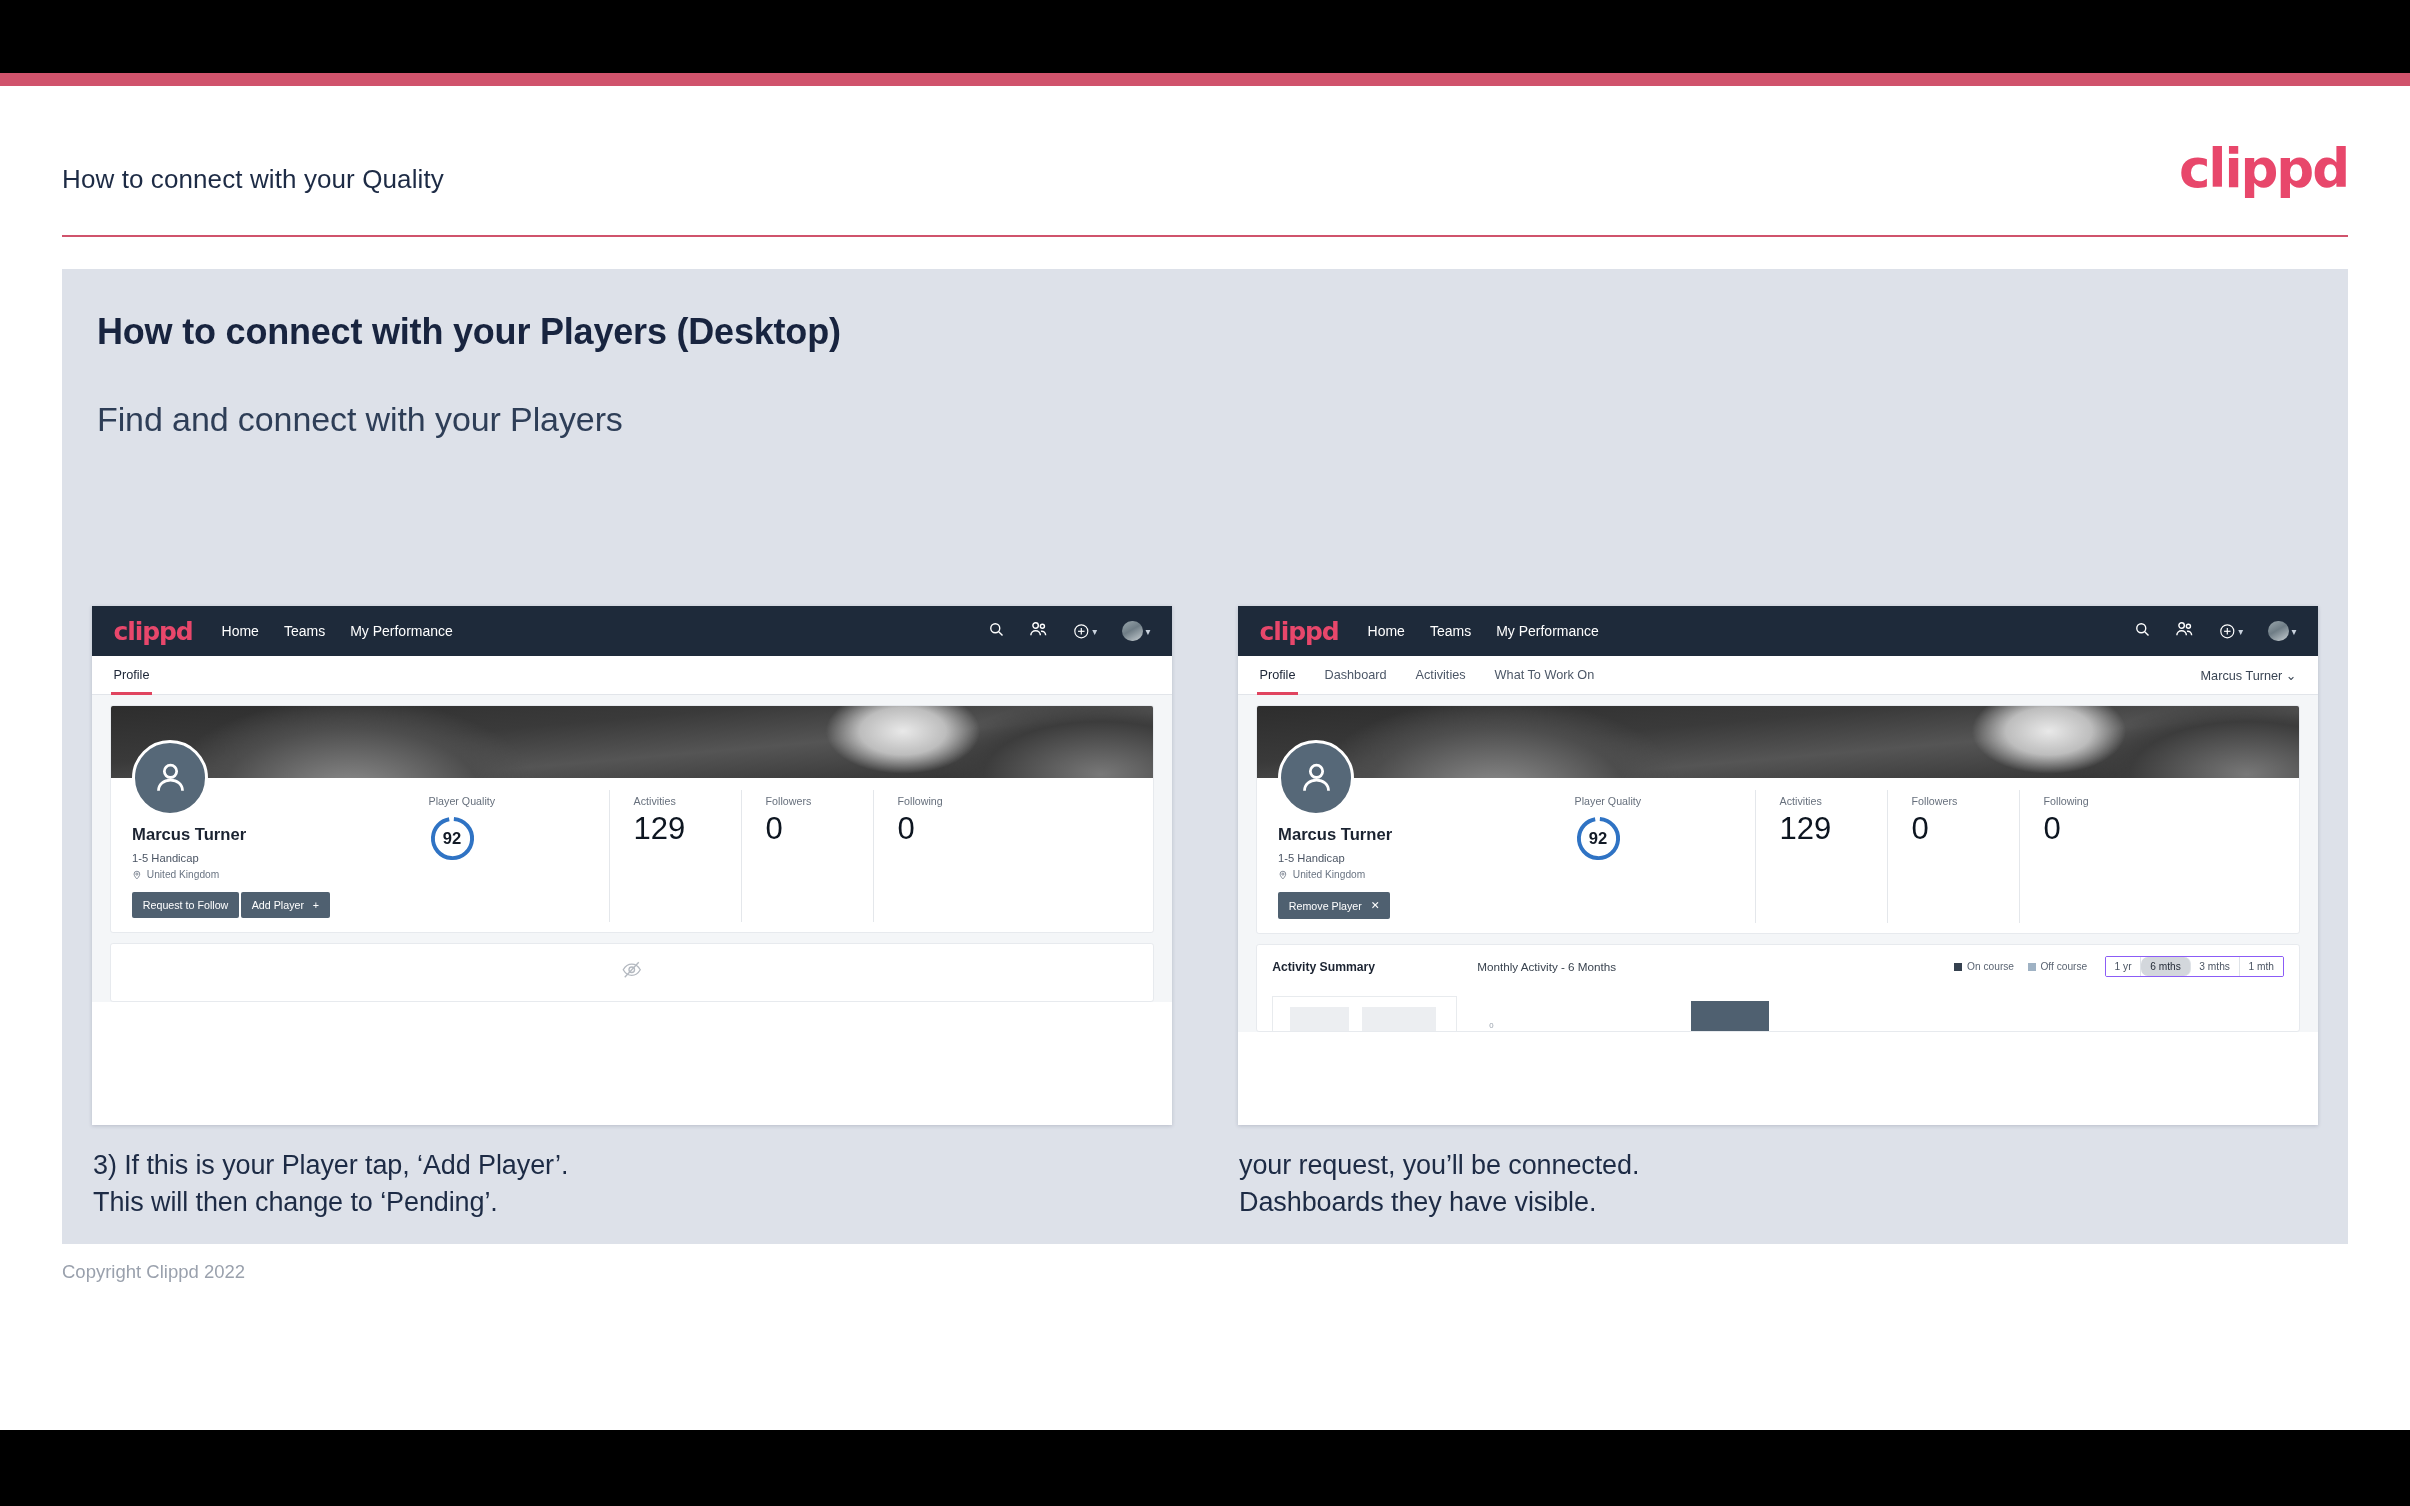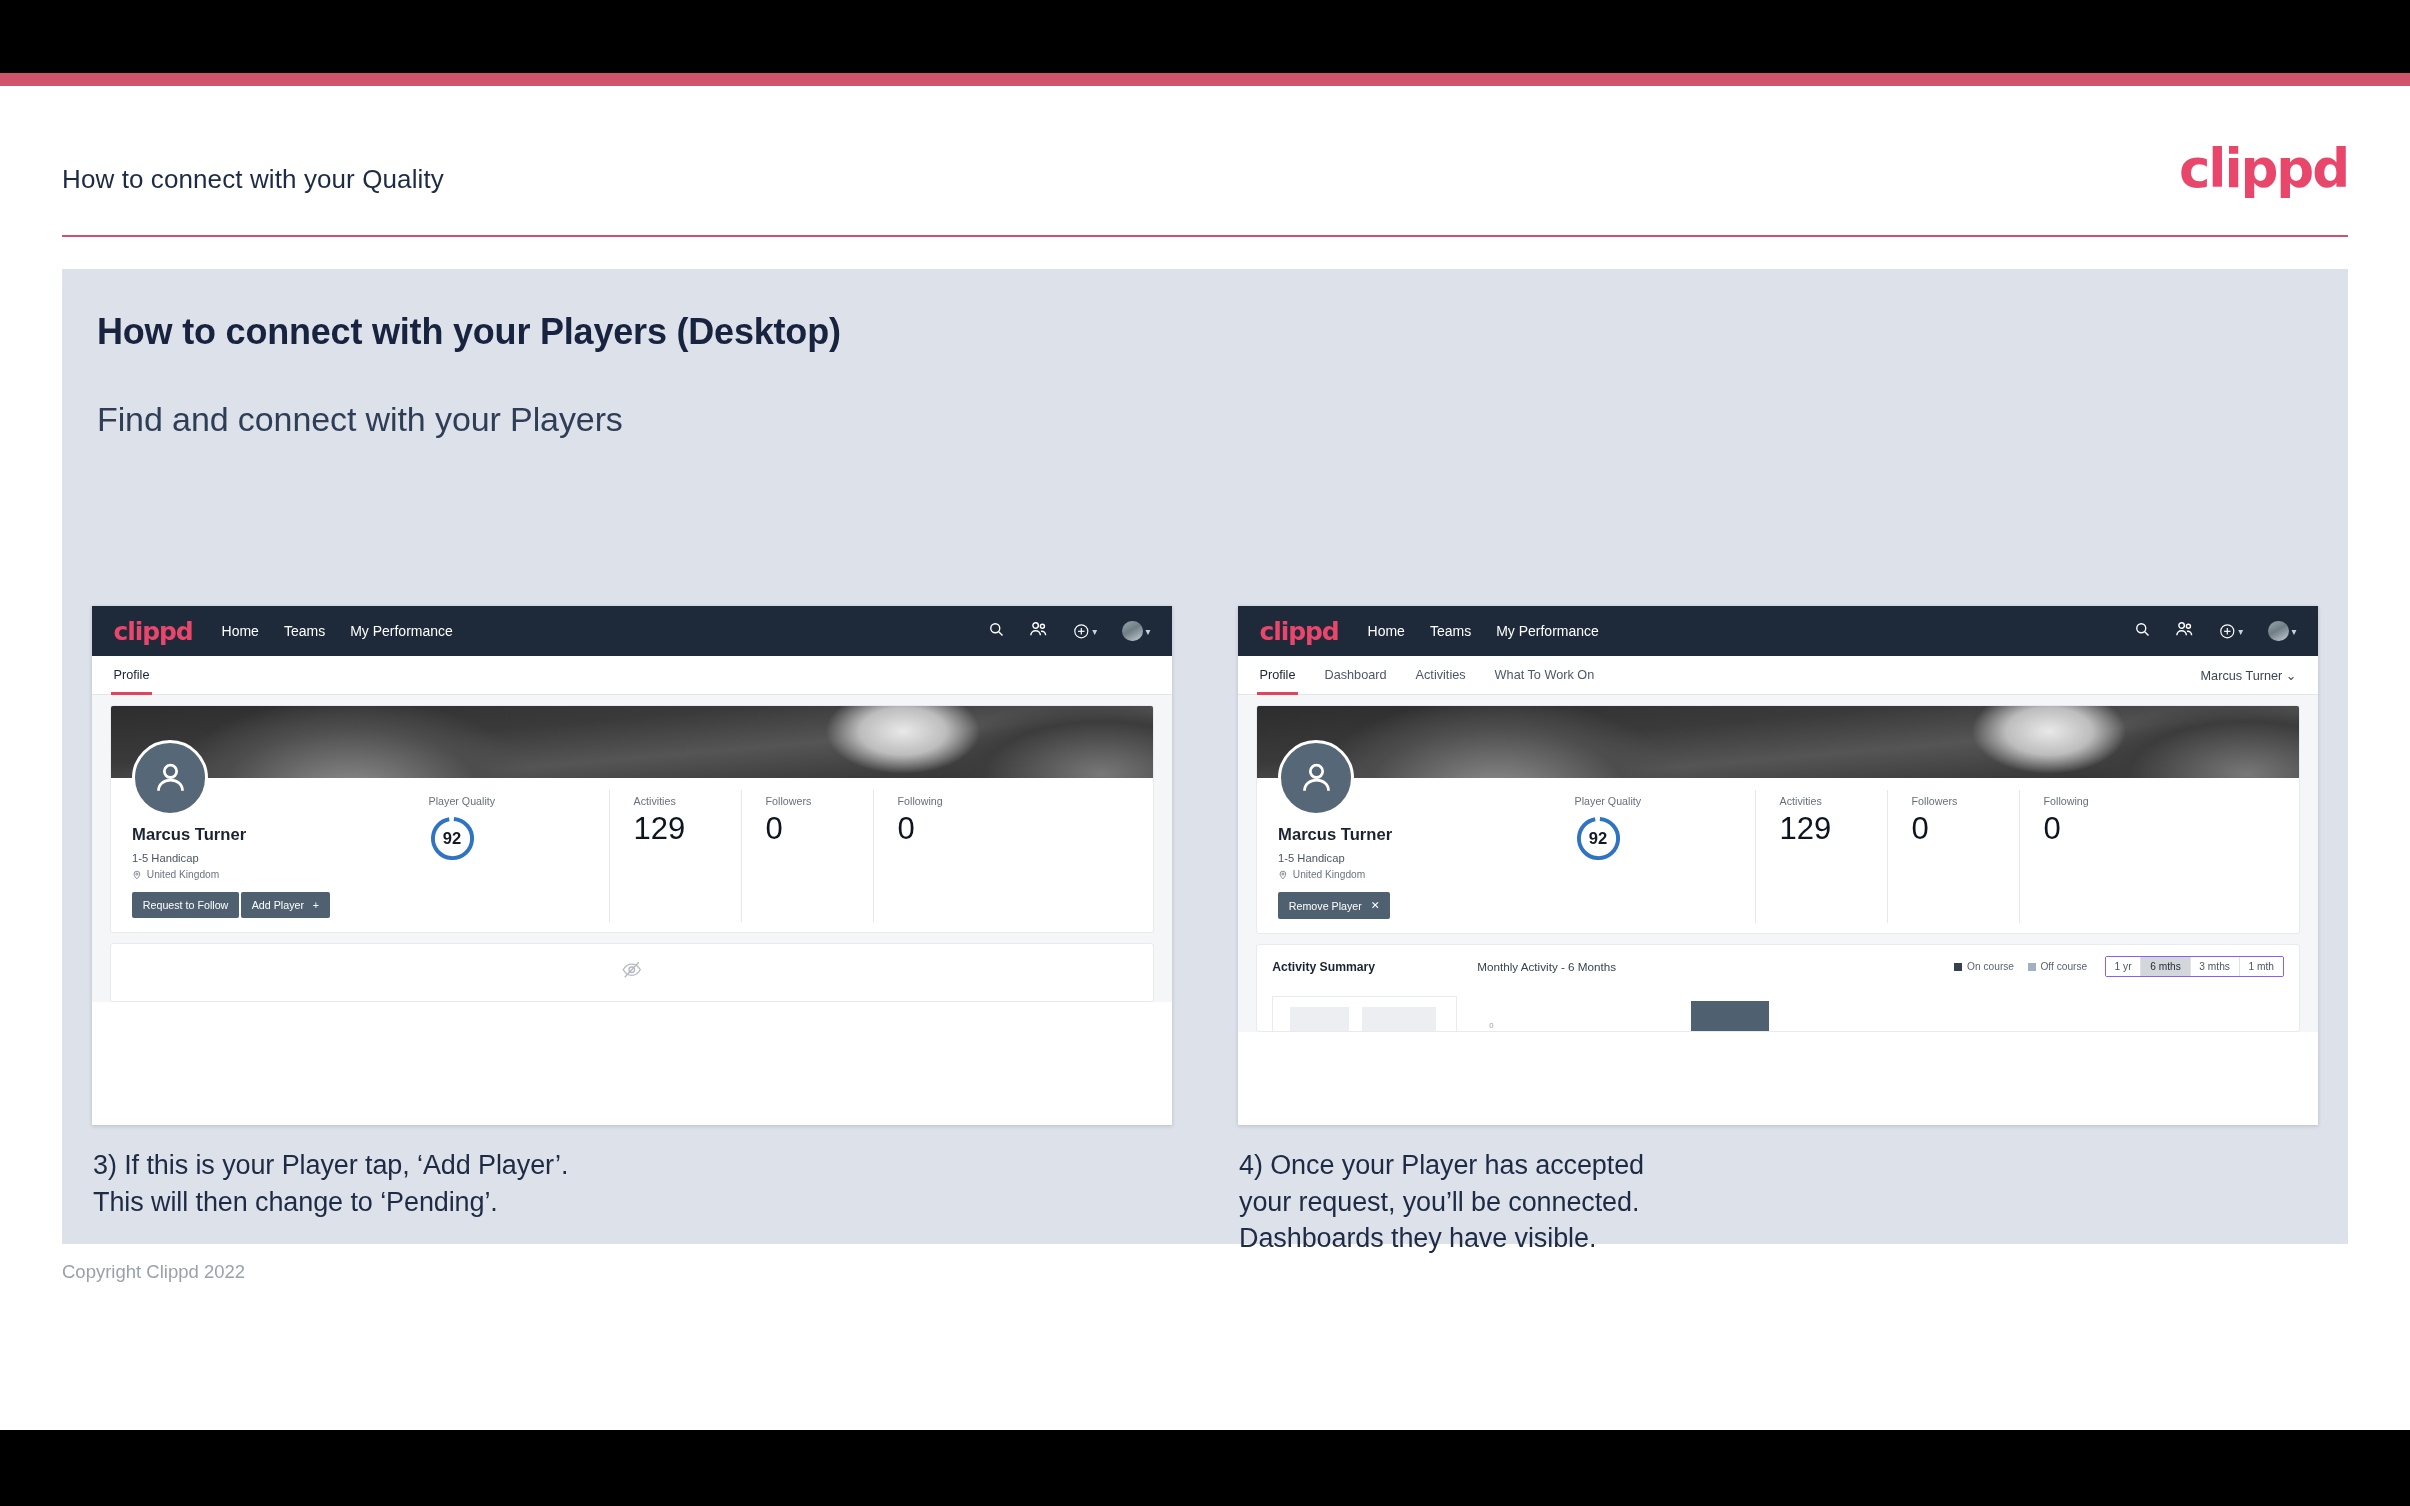--- a/index.html
+++ b/index.html
@@ -166,21 +166,21 @@
   .lg { display:flex; align-items:center; gap:4.9px; font-size:10.2px; color:#5b6573; }
   .sw { width:7.8px; height:7.8px; display:block; }
   .sw.on { background:#35414f; }
   .sw.off { background:#9fb2c4; }
   .seg { display:flex; border:1px solid #8b5cf6; border-radius:2px; overflow:hidden; }
   .seg span {
     font-size:10.2px; color:#4a5462; padding:3.9px 8.8px; background:#fff; border-right:1px solid #dfe3e8;
     white-space:nowrap; cursor:pointer;
   }
   .seg span:last-child { border-right:none; }
-  .seg span.sel { background:#d3d7dc; color:#252d39; }
+  .seg span.sel { background:#d3d7dc; color:#252d39;border-radius:7px; }
   .act-ghost { position:absolute; left:15.6px; top:51px; right:15.6px; height:43px; }
   .gbox { position:absolute; border:1px solid #e8ebee; background:#fff; }
   .gfill { position:absolute; background:#eceef1; }
   .gbar { position:absolute; background:#4f6070; }
   .gaxis { position:absolute; font-size:7.8px; color:#98a1ac; }
 
   
   .caption {
     position:absolute; font-size:27px; line-height:1.36; color:#1d2b45; letter-spacing:-0.1px;
   }
@@ -468,21 +468,20 @@
         </div>
         <div class="fade-mask"></div>
       </div>
 
       <div class="caption cap-left">
         <div>3) If this is your Player tap, ‘Add Player’.</div>
         <div>This will then change to ‘Pending’.</div>
       </div>
 
       <div class="caption cap-right">
-        <div>4) Once your Player has accepted</div>
         <div>your request, you’ll be connected.</div>
         <div>Dashboards they have visible.</div>
       </div>
 
     </div>
 
     <div class="footer">Copyright Clippd 2022</div>
 
   </div>
 </div>

